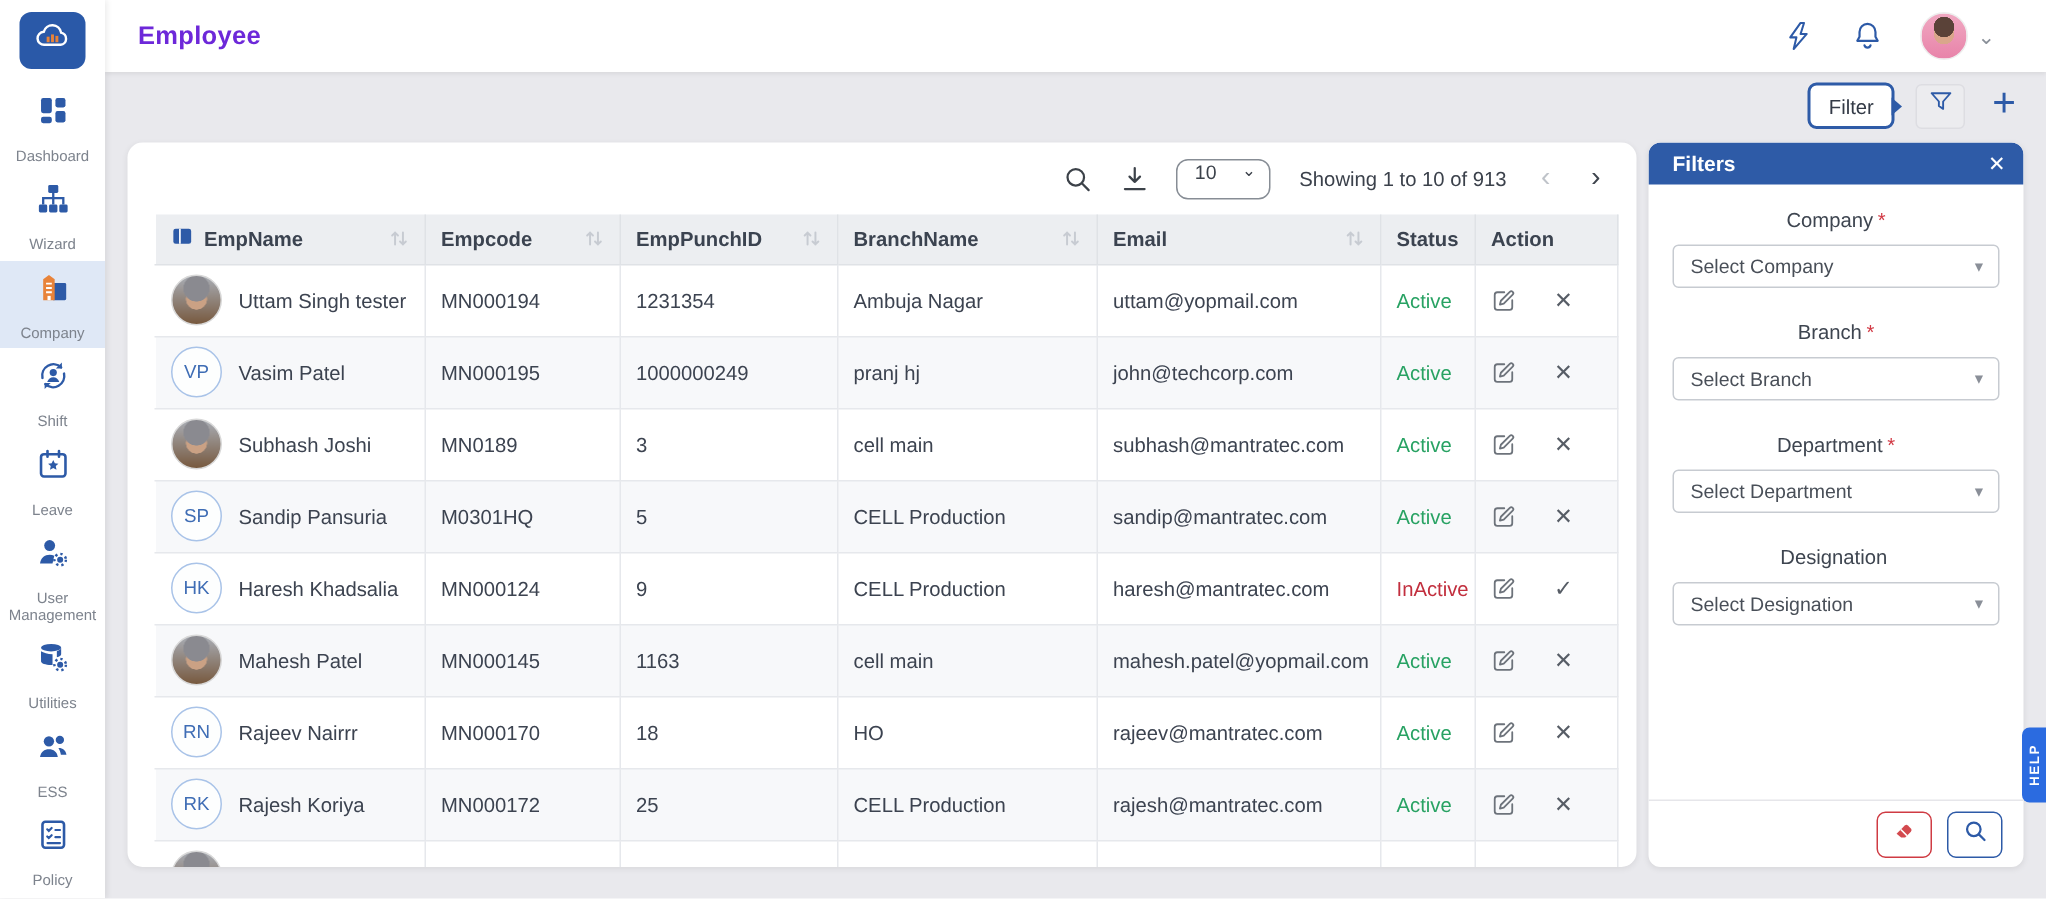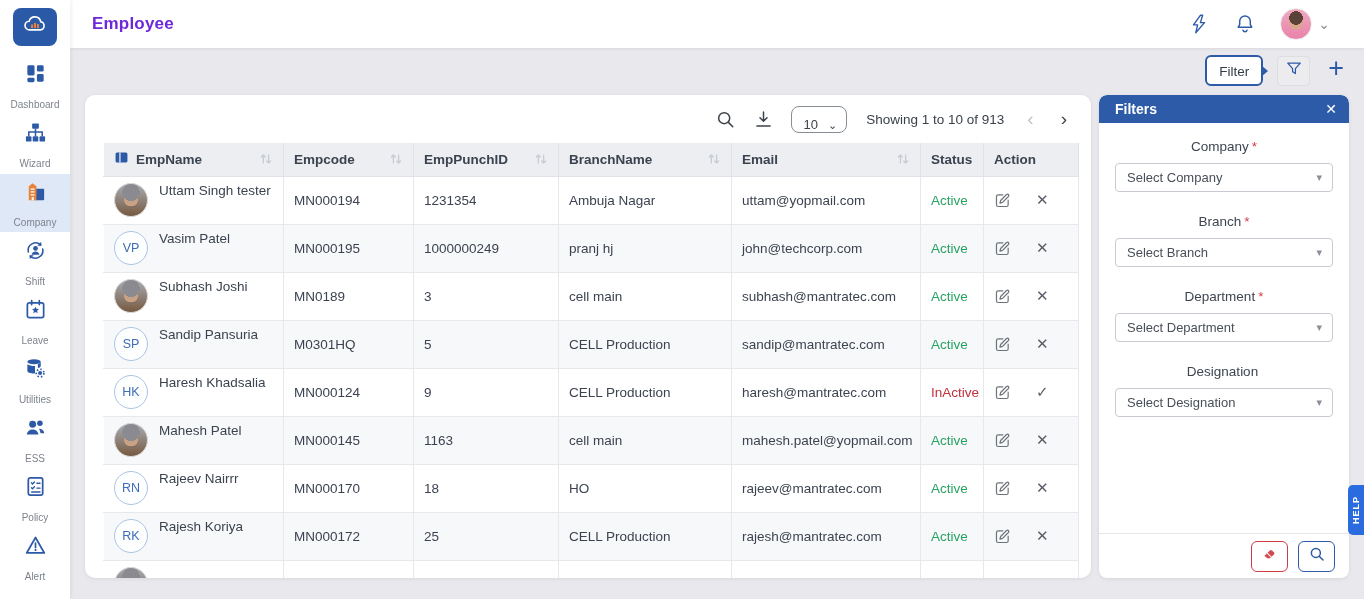--- a/index.html
+++ b/index.html
@@ -41,38 +41,38 @@
              border:6px solid transparent; border-left:7px solid #2e5ba7; }
   .filter-btn { width:33px; height:30px; background:#ececef; border:1px solid #dddde2; border-radius:4px;
              display:flex; align-items:center; justify-content:center; cursor:pointer; }
   .add-btn { color:#2d5aa7; font-size:27px; font-weight:400; line-height:1; cursor:pointer; padding:0 4px 4px; }
 
   
   .table-card { position:absolute; left:85px; top:95px; width:1006px; height:483px; background:#fff;
                 border-radius:10px; box-shadow:0 1px 4px rgba(0,0,0,.07); overflow:hidden; }
   .tc-toolbar { height:48px; display:flex; align-items:center; justify-content:flex-end; gap:17px; padding-right:24px; }
   .tool-icon { width:21px; height:21px; cursor:pointer; }
-  .page-size { display:flex; align-items:flex-end; gap:10px; border:1.5px solid #878d95; border-radius:8px;
+  .page-size { display:flex; align-items:flex-start; gap:17px; border:1.5px solid #878d95; border-radius:8px;
                height:27px; padding:0 9px 0 12px; font-size:13px; color:#3c424b; cursor:pointer; }
   .ps-caret { font-size:11px; color:#3c424b; }
   .showing { font-size:13.5px; color:#3b414b; font-weight:500; margin-left:2px; }
   .pager { display:flex; align-items:center; gap:27px; margin-left:6px; font-size:19px; }
   .pg-prev { color:#bfc3c9; cursor:pointer; }
   .pg-next { color:#3e444d; cursor:pointer; }
 
   table.emp { border-collapse:collapse; table-layout:fixed; margin-left:18px; width:975px; font-size:13.5px; }
   .emp th, .emp td { border-bottom:1px solid #e6e8ec; border-right:1px solid #e6e8ec; text-align:left; }
   .emp th:first-child, .emp td:first-child { border-left:1px solid transparent; }
   .emp thead th { background:#eceef1; height:33px; padding:0 10px; color:#3b4350; font-weight:700; font-size:13.5px; }
   .emp thead th { border-bottom:1px solid #dfe2e6; border-right:1px solid #dfe2e6; cursor:pointer; }
   .th-inner { display:flex; align-items:center; gap:7px; }
   .th-sort { margin-left:auto; display:flex; }
   .emp tbody td { height:48px; padding:0 10px; color:#3c4350; }
   .emp tbody tr:nth-child(even) td { background:#f7f8fa; }
-  .name-cell { display:flex; gap:11px; }
+  .name-cell { display:flex; align-items:center; gap:11px; }
   .avatar { width:34px; height:34px; border-radius:50%; flex:0 0 34px; }
   .avatar.initials { background:#fdfefe; border:1px solid #a9c3e8; color:#3f6db5; font-size:12.5px;
                      display:flex; align-items:center; justify-content:center; font-weight:500; }
   .avatar.photo { border:1px solid #d8d8d8;
       background:
         radial-gradient(circle at 50% 26%, #8a8a90 0 30%, transparent 31%),
         radial-gradient(circle at 50% 48%, #caa184 0 30%, transparent 31%),
         linear-gradient(#a8adb5, #77593f); }
   .status { font-weight:500; }
   .status.active { color:#28a263; }
@@ -189,20 +189,31 @@
             <rect x="3.5" y="5" width="17" height="15.5" rx="2" fill="none" stroke="#2d5aa7" stroke-width="1.8"></rect>
             <path d="M8 2.8v4M16 2.8v4" stroke="#2d5aa7" stroke-width="1.8" stroke-linecap="round"></path>
             <path d="M12 9l1.1 2.3 2.5.3-1.85 1.7.5 2.5L12 14.6l-2.25 1.2.5-2.5-1.85-1.7 2.5-.3z" fill="#2d5aa7"></path>
           </svg>
         </span>
       <span class="s-label">Leave</span>
     </div>
     <div class="side-item">
       <span class="s-icon">
           <svg viewBox="0 0 24 24">
+            <circle cx="9.5" cy="7" r="3.8" fill="#2d5aa7"></circle>
+            <path d="M2.8 19.5c.5-4 3.2-6.1 6.7-6.1 1.2 0 2.3.25 3.2.7l-1.2 5.4z" fill="#2d5aa7"></path>
+            <circle cx="16.8" cy="16.8" r="2.1" fill="#2d5aa7"></circle>
+            <circle cx="16.8" cy="16.8" r="4" fill="none" stroke="#2d5aa7" stroke-width="1.7" stroke-dasharray="1.6 2.1"></circle>
+          </svg>
+        </span>
+      <span class="s-label">User Management</span>
+    </div>
+    <div class="side-item">
+      <span class="s-icon">
+          <svg viewBox="0 0 24 24">
             <ellipse cx="10.5" cy="5" rx="7" ry="2.6" fill="#2d5aa7"></ellipse>
             <path d="M3.5 5v9.5c0 1.5 3.1 2.6 7 2.6l1-.05V9.5c-3.4 0-6.4-.9-8-2zM17.5 5v4.5c0 .9-1.2 1.7-3 2.1V7.4c1.7-.4 3-1.4 3-2.4z" fill="#2d5aa7"></path>
             <circle cx="16.8" cy="16.8" r="2.1" fill="#2d5aa7"></circle>
             <circle cx="16.8" cy="16.8" r="4" fill="none" stroke="#2d5aa7" stroke-width="1.7" stroke-dasharray="1.6 2.1"></circle>
           </svg>
         </span>
       <span class="s-label">Utilities</span>
     </div>
     <div class="side-item">
       <span class="s-icon">

